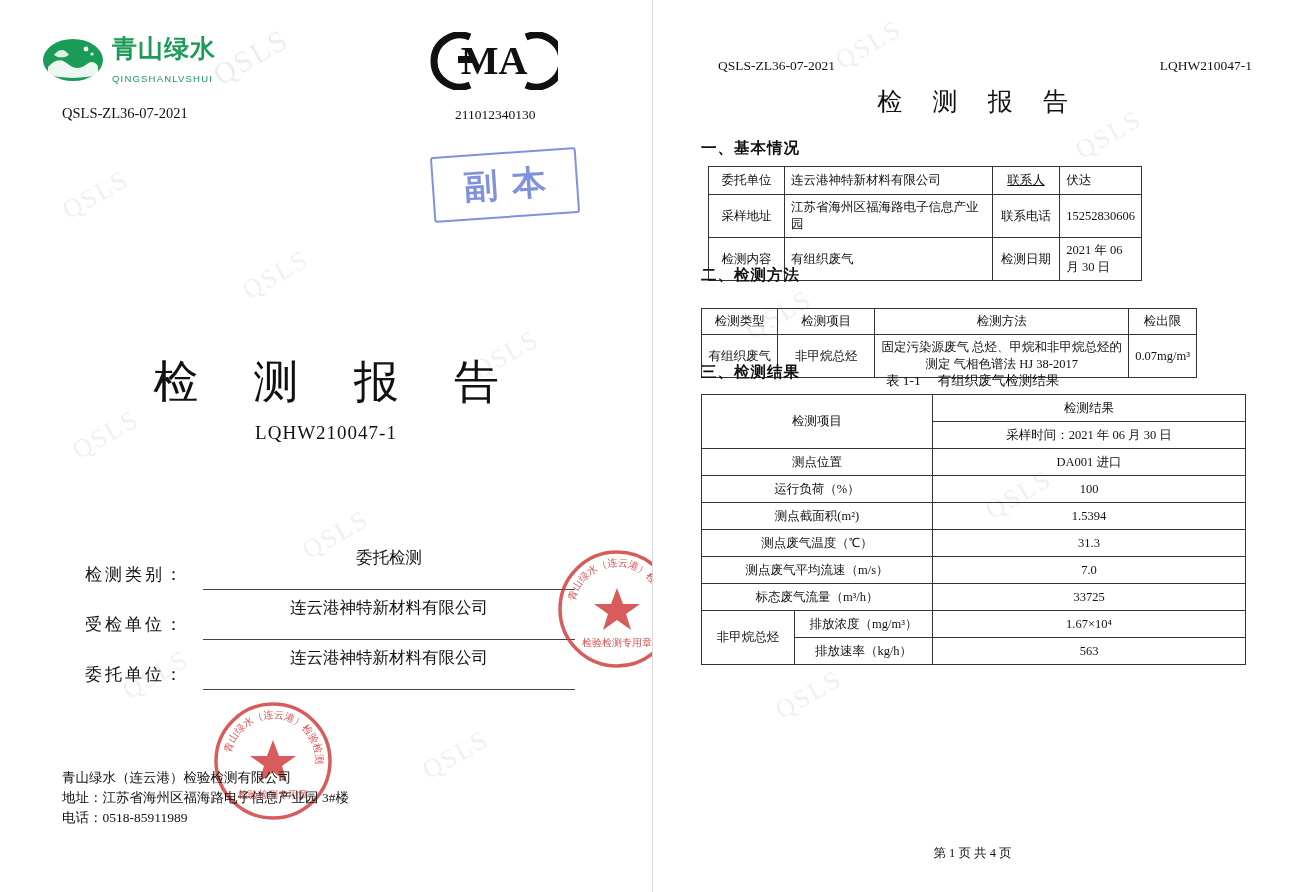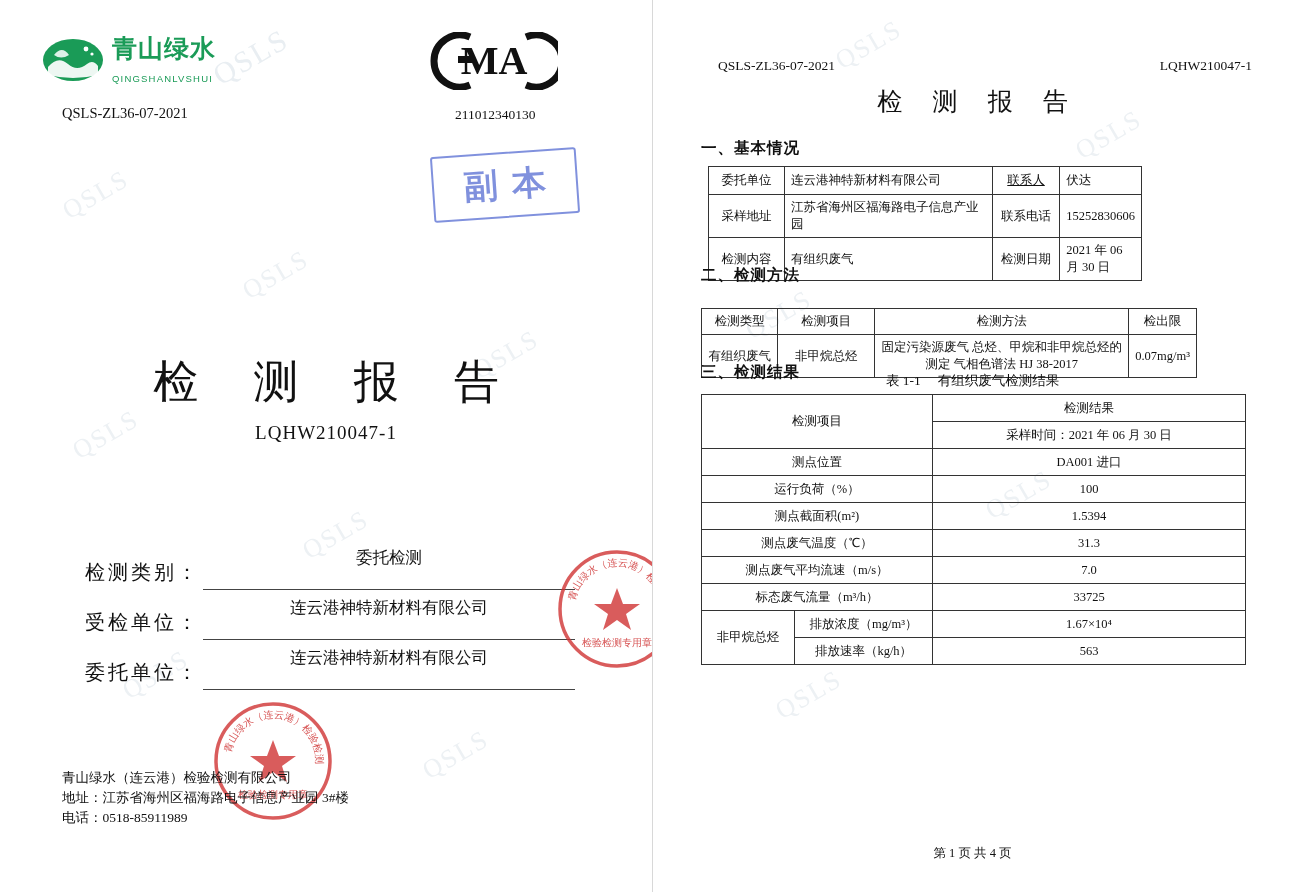--- a/index.html
+++ b/index.html
@@ -59,21 +59,21 @@
     text-indent:22px;
     font-family:"Liberation Serif",serif;
   }
   .report-no{
     position:absolute;left:0;right:0;top:422px;
     text-align:center;font-size:19px;letter-spacing:1px;
   }
 
   .field-list{position:absolute;left:85px;top:540px;width:490px;}
   .field-row{display:flex;align-items:flex-end;height:50px;}
-  .field-label{width:118px;font-size:20px;letter-spacing:3px;padding-bottom:4px;}
+  .field-label{width:118px;font-size:17px;letter-spacing:3px;padding-bottom:4px;}
   .field-value{
     flex:1;border-bottom:1px solid #444;
     text-align:center;font-size:16.5px;padding-bottom:20px;
   }
 
   .footer{position:absolute;left:62px;top:768px;font-size:13.5px;line-height:20px;color:#111;}
 
   .seal{position:absolute;width:122px;height:122px;}
   .seal-1{left:556px;top:548px;}
   .seal-2{left:212px;top:700px;}

